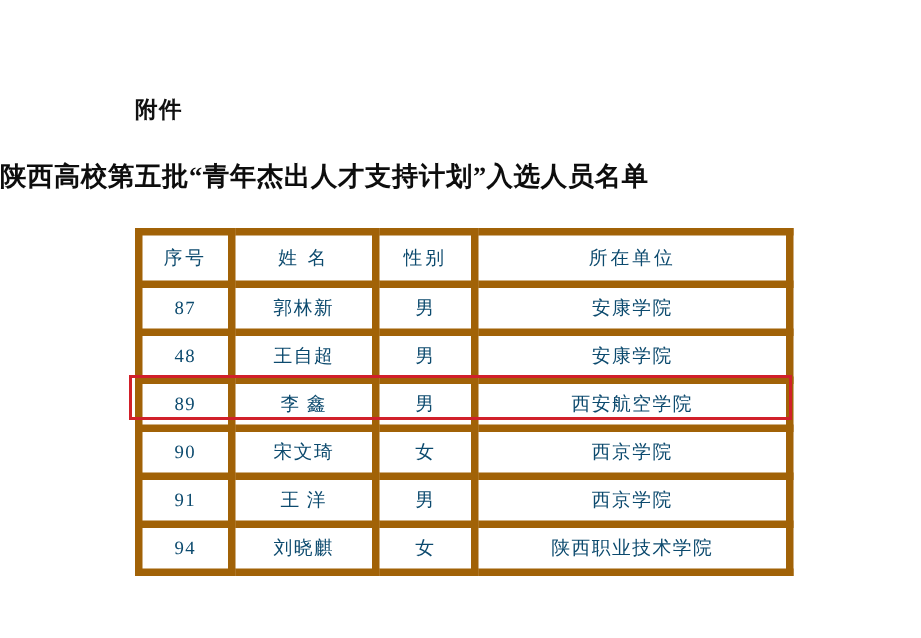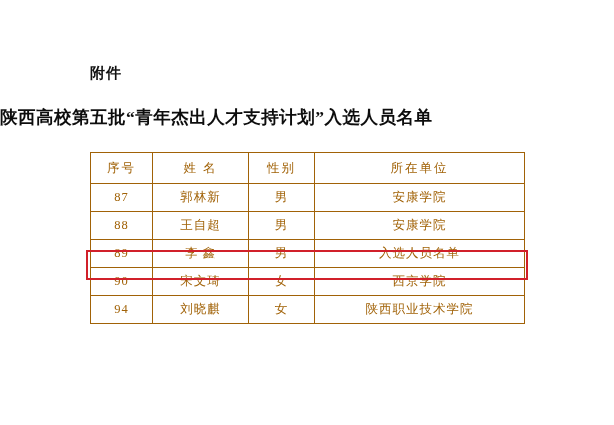--- a/index.html
+++ b/index.html
@@ -46,27 +46,27 @@
     left: 90px;
     top: 152px;
     width: 434px;
   }
   table.roster {
     border-collapse: collapse;
     width: 434px;
     table-layout: fixed;
   }
   table.roster td, table.roster th {
-    border: 1px solid #a16207;
+    border: 5px solid #a16207;
     height: 27px;
     text-align: center;
     vertical-align: middle;
     font-size: 12.5px;
     font-weight: normal;
-    color: #a16207;
+    color: #0c4a6e;
     padding: 0;
     letter-spacing: 1px;
   }
   table.roster thead th {
     height: 30px;
     font-size: 12.5px;
     letter-spacing: 2px;
   }
   .col-seq { width: 62px; }
   .col-name { width: 96px; }
@@ -125,35 +125,41 @@
         </tr>
       </thead>
       <tbody>
         <tr>
           <td>87</td>
           <td class="name-cell">郭林新</td>
           <td>男</td>
           <td class="unit-cell">安康学院</td>
         </tr>
         <tr>
-          <td>88</td>
+          <td>48</td>
           <td class="name-cell">王自超</td>
           <td>男</td>
           <td class="unit-cell">安康学院</td>
         </tr>
         <tr class="row-highlight">
           <td>89</td>
           <td class="name-cell">李  鑫</td>
           <td>男</td>
-          <td class="unit-cell">入选人员名单</td>
+          <td class="unit-cell">西安航空学院</td>
         </tr>
         <tr>
           <td>90</td>
           <td class="name-cell">宋文琦</td>
           <td>女</td>
+          <td class="unit-cell">西京学院</td>
+        </tr>
+        <tr>
+          <td>91</td>
+          <td class="name-cell">王  洋</td>
+          <td>男</td>
           <td class="unit-cell">西京学院</td>
         </tr>
         <tr>
           <td>94</td>
           <td class="name-cell">刘晓麒</td>
           <td>女</td>
           <td class="unit-cell">陕西职业技术学院</td>
         </tr>
       </tbody>
     </table>

